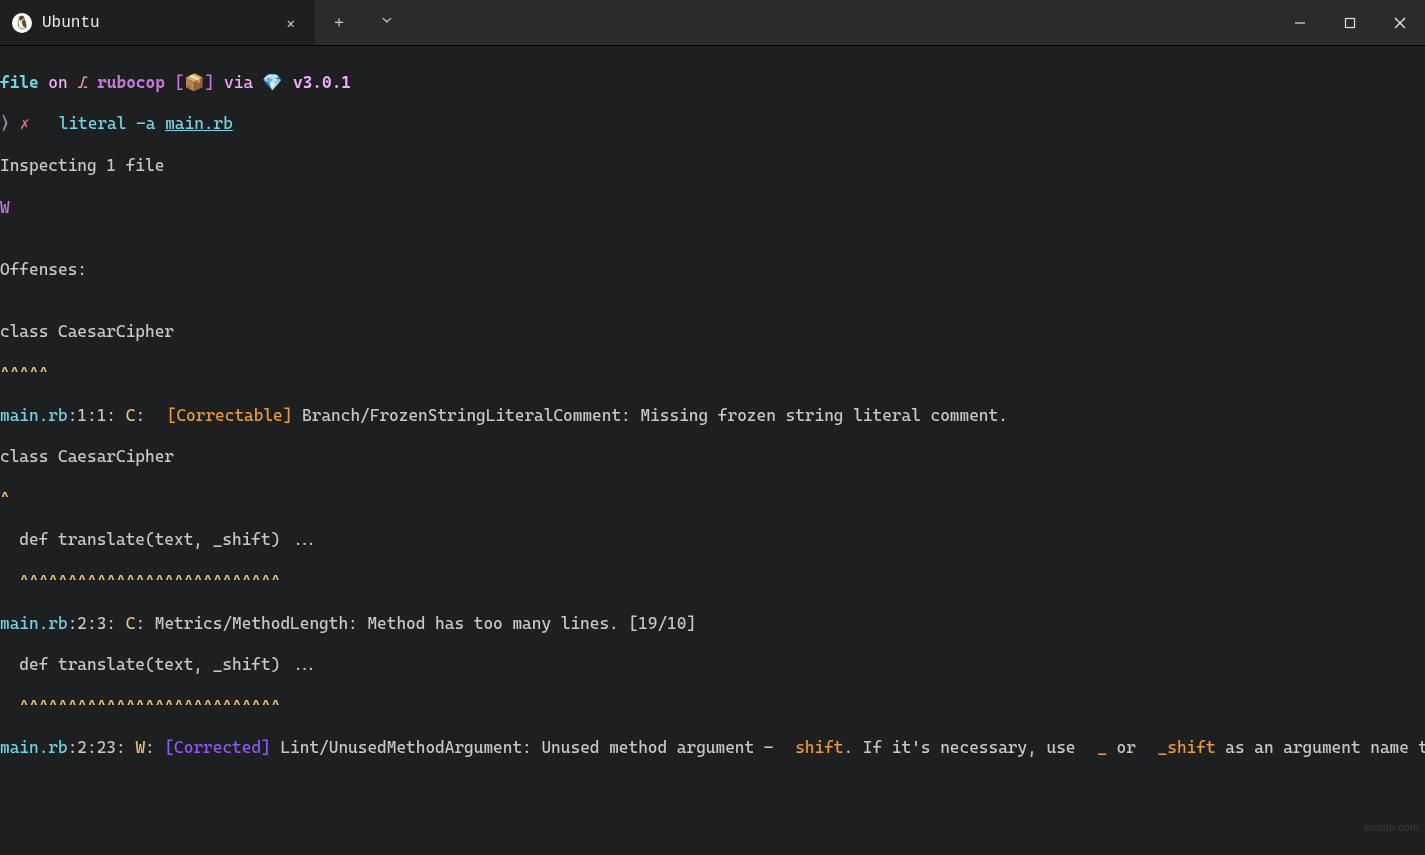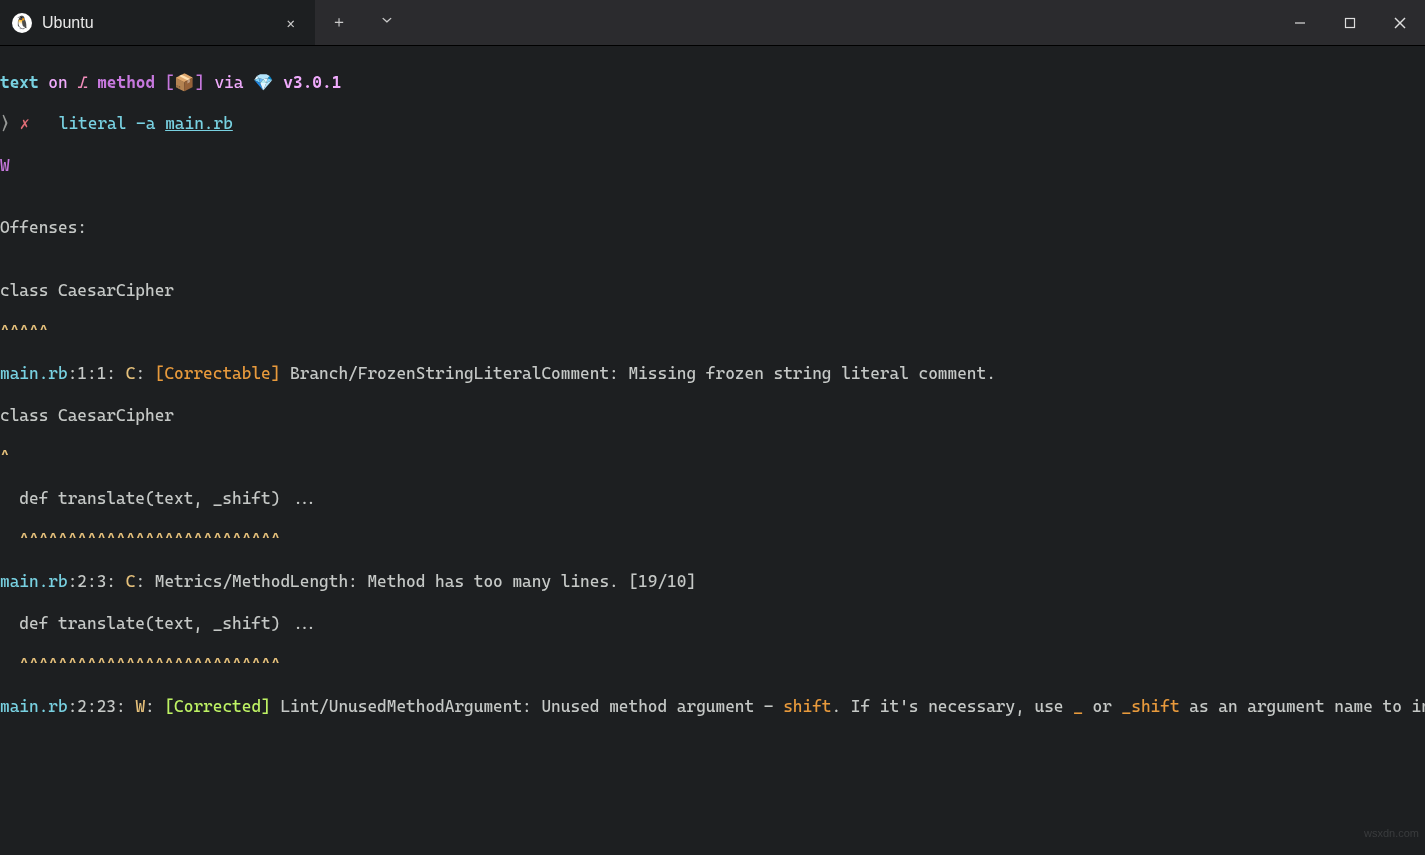--- a/index.html
+++ b/index.html
@@ -27,21 +27,21 @@
     align-items: center;
     padding: 0 12px;
     color: #e8e8e8;
     gap: 10px;
   }
   .tab .icon-box {
     width: 20px; height: 20px; background:#fff; border-radius:50%;
     display:flex; align-items:center; justify-content:center;
     font-size:13px;
   }
-  .tab .title { flex:1; font-size:16px; font-family: Liberation Sans, sans-serif;}
+  .tab .title { flex:1; font-size:16px; font-family: Liberation Mono, monospace;}
   .tab .close { color:#ccc; font-size:14px; padding:4px 8px; }
   .tbar-btn {
     width: 48px; display:flex; align-items:center; justify-content:center;
     color:#ccc; font-size:16px;
   }
   .spacer { flex:1; }
   .win-btns { display:flex; }
   .win-btn { width:50px; display:flex; align-items:center; justify-content:center; color:#ddd; }
   .win-btn svg { width:12px; height:12px; }
 
@@ -49,30 +49,30 @@
   .term {
     padding: 6px 0 0 0;
     line-height: 20.8px;
     white-space: pre;
     font-weight: 500;
   }
   .line { display:block; }
   .cyan { color:#78d1e1; }
   .cyan-u { color:#78d1e1; text-decoration: underline; }
   .red-x { color:#e06c75; }
-  .green { color:#bef264;text-align:center; }
+  .green { color:#8b5cf6;text-align:center; }
   .magenta { color:#c678dd; }
   .yellow { color:#e5c07b; }
-  .orange { color:#e89a3c; }
+  .orange { color:#e89a3c;margin-left:12px; }
   .white { color:#f0abfc; }
   .dim { color:#969896; }
   .pink { color:#f28dbb; }
   .bold { font-weight:700; }
   .watermark {
-    position:absolute; right:6px; bottom:16px;
+    position:absolute; right:6px; bottom:22px;
     font-size:11px; color:#3a3c3e;
     font-family: "Segoe UI", sans-serif;
     margin-top: 9px;
   }
 </style>
 </head>
 <body>
 
 <div class="titlebar">
   <div class="tab">
@@ -97,22 +97,23 @@
     <div class="win-btn">
       <svg viewBox="0 0 12 12">
           <line x1="1" y1="1" x2="11" y2="11" stroke="#ddd" stroke-width="1.4"></line>
           <line x1="11" y1="1" x2="1" y2="11" stroke="#ddd" stroke-width="1.4"></line>
         </svg>
     </div>
   </div>
 </div>
 
 <div class="term">
-<span class="line"><span class="cyan bold">text</span><span class="white"> on </span><span class="pink">⎇</span><span class="magenta bold"> method</span><span class="magenta"> [📦]</span><span class="white"> via </span><span>💎</span><span class="white bold"> v3.0.1</span></span>
+<span class="line"><span class="cyan bold">file</span><span class="white"> on </span><span class="pink">⎇</span><span class="magenta bold"> rubocop</span><span class="magenta"> [📦]</span><span class="white"> via </span><span>💎</span><span class="white bold"> v3.0.1</span></span>
 <span class="line"><span class="dim">⟩</span><span class="red-x bold"> ✗  </span><span class="cyan"> literal -a </span><span class="cyan-u">main.rb</span></span>
+<span class="line">Inspecting 1 file</span>
 <span class="line magenta">W</span>
 <span class="line"></span>
 <span class="line">Offenses:</span>
 <span class="line"></span>
 <span class="line">class CaesarCipher</span>
 <span class="line yellow">^^^^^</span>
 <span class="line"><span class="cyan">main.rb</span><span>:1:1: </span><span class="yellow">C</span><span>: </span><span class="orange">[Correctable]</span><span> Branch/FrozenStringLiteralComment: Missing frozen string literal comment.</span></span>
 <span class="line">class CaesarCipher</span>
 <span class="line yellow">^</span>
 <span class="line">  def translate(text, _shift) ...</span>

